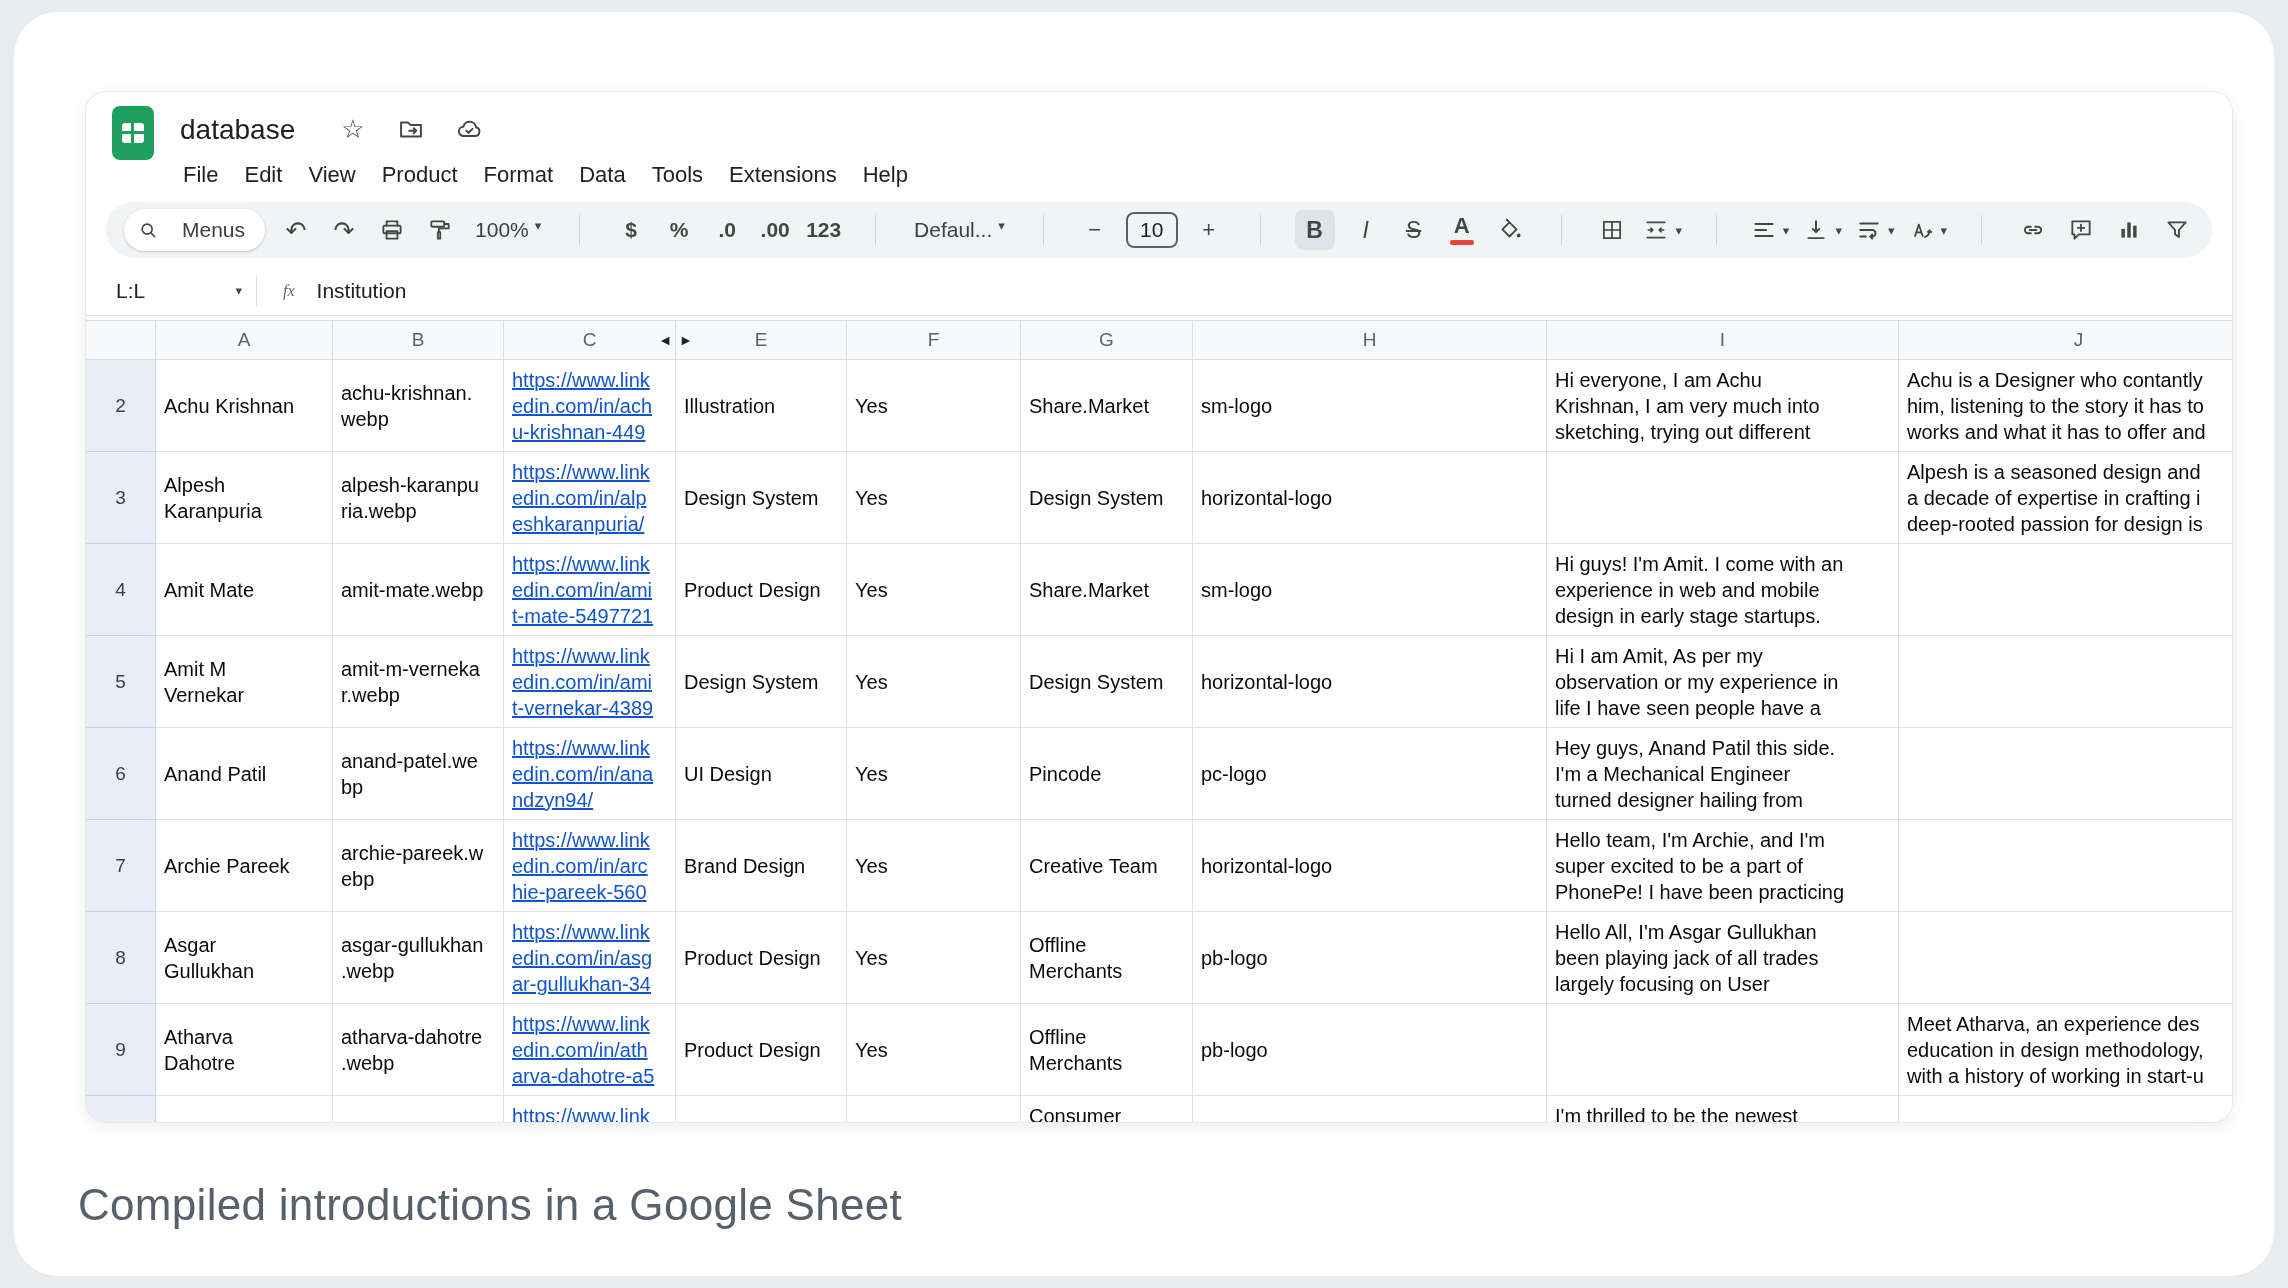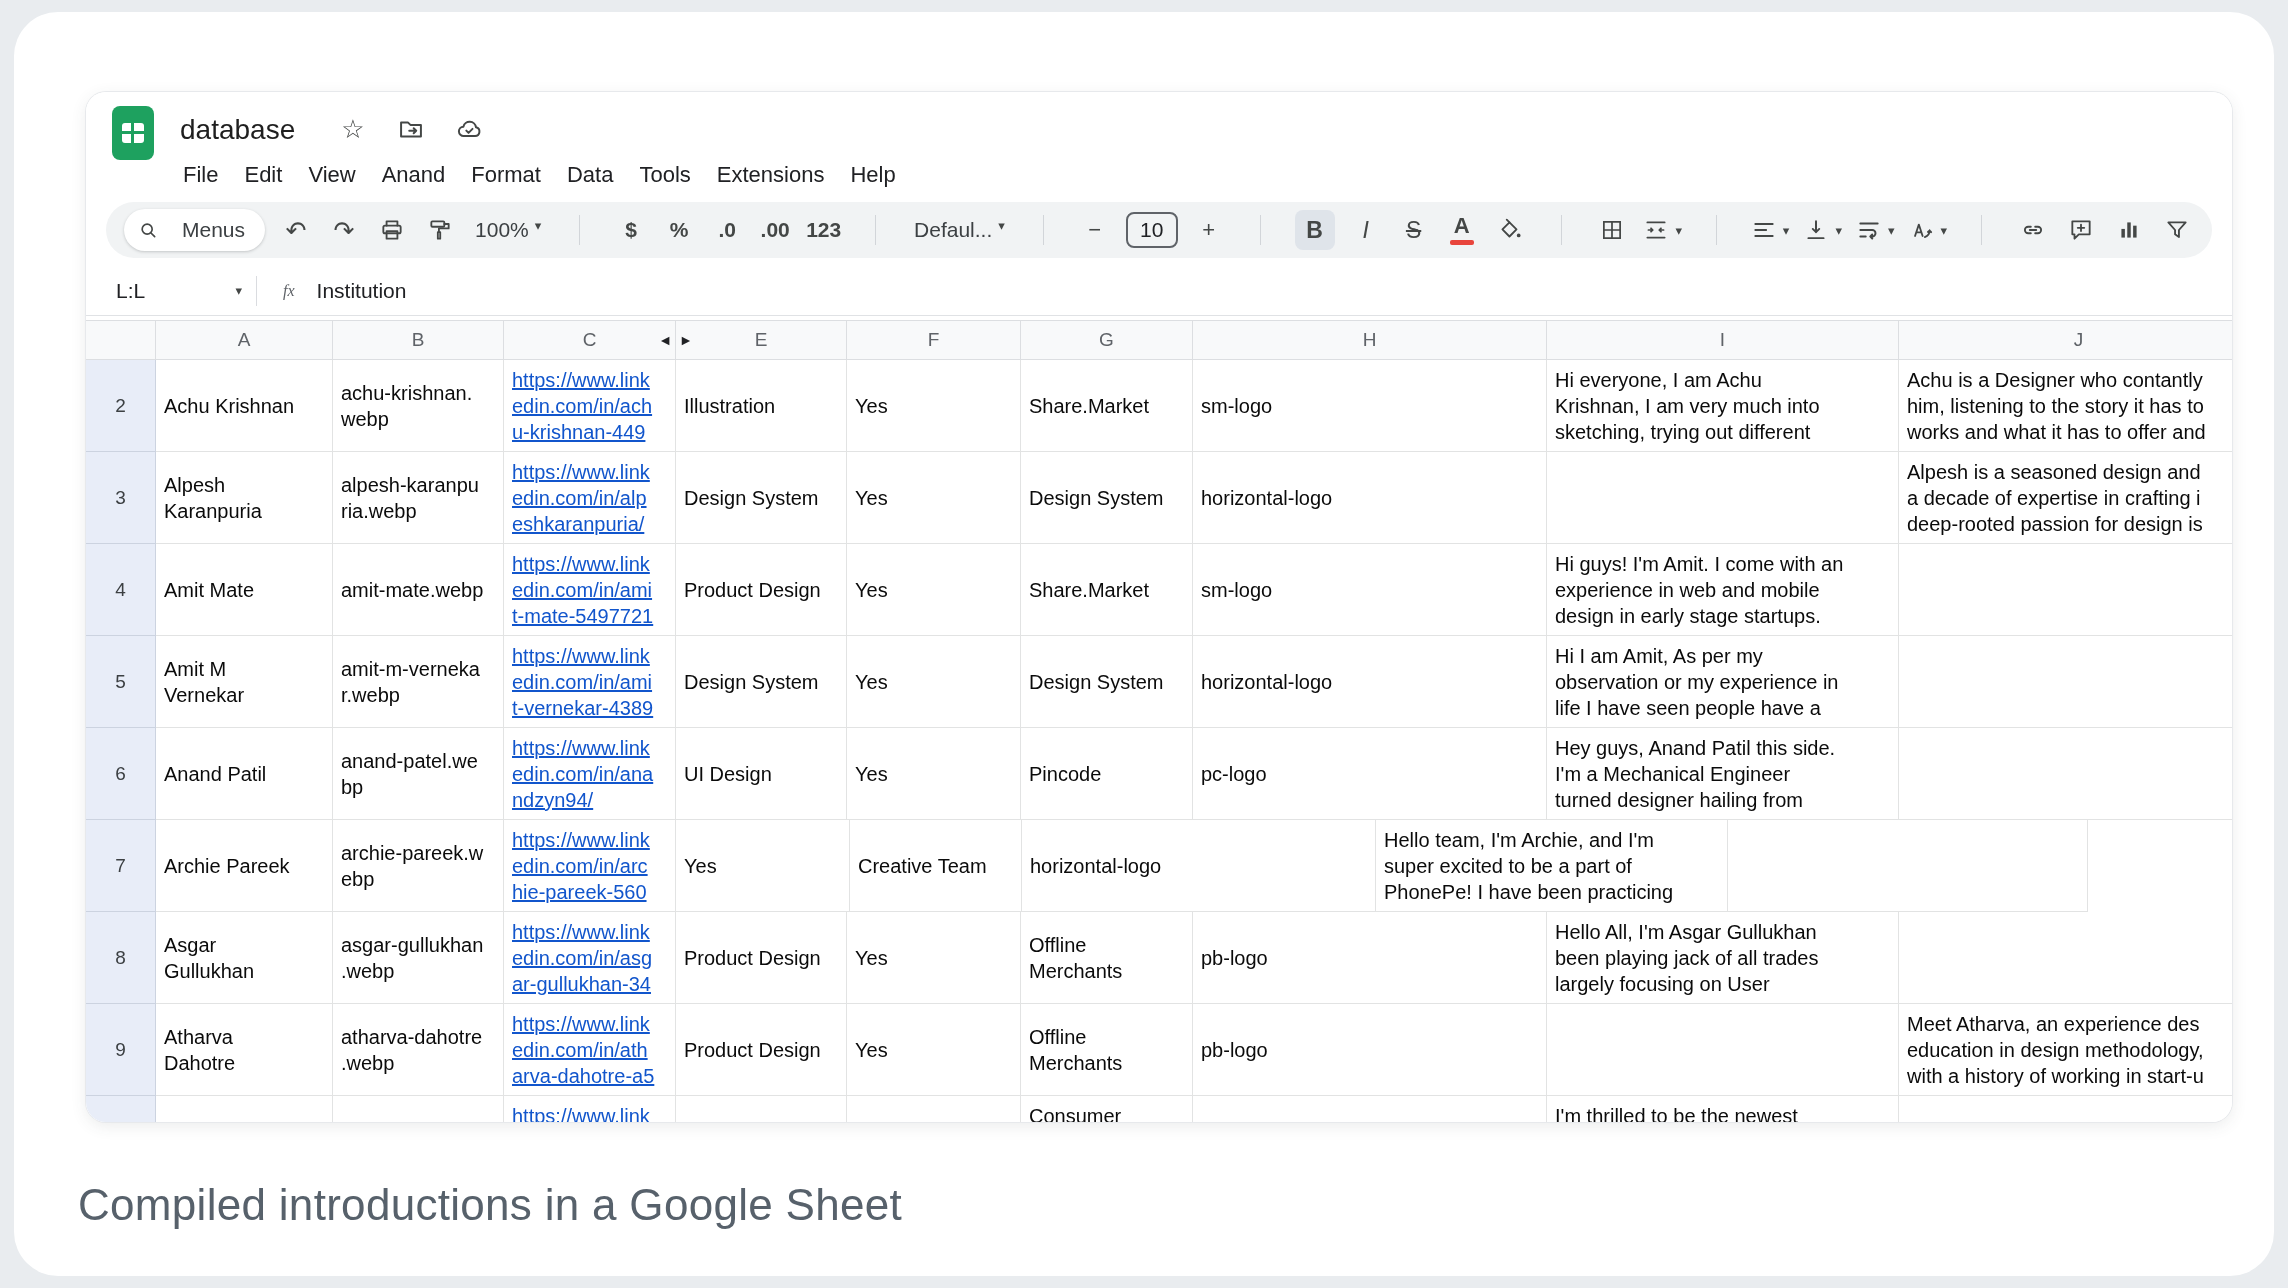--- a/index.html
+++ b/index.html
@@ -105,21 +105,21 @@
           <svg width="28" height="28" viewBox="0 0 24 24" fill="none" stroke="#444746" stroke-width="1.7" stroke-linecap="round" stroke-linejoin="round">
               <path d="M7.5 18a4 4 0 0 1-.3-8A5.5 5.5 0 0 1 18 10.5a3.8 3.8 0 0 1-.8 7.5z"></path>
               <path d="M9.7 13.4l1.9 1.9 3.4-3.4"></path>
             </svg>
         </div>
       </div>
       <div class="menu-bar">
           <span class="menu-item">File</span>
           <span class="menu-item">Edit</span>
           <span class="menu-item">View</span>
-          <span class="menu-item">Anand</span>
+          <span class="menu-item">Product</span>
           <span class="menu-item">Format</span>
           <span class="menu-item">Data</span>
           <span class="menu-item">Tools</span>
           <span class="menu-item">Extensions</span>
           <span class="menu-item">Help</span>
         </div>
     </div>
 
     <div class="toolbar">
       <div class="tb-group">
@@ -492,20 +492,23 @@
             </div>
             <div class="cell" style="width: 171px;">
               <span>archie-pareek.w
 ebp</span>
             </div>
             <div class="cell link" style="width: 172px;">
               <span>https://www.link
 edin.com/in/arc
 hie-pareek-560</span>
             </div>
+            <div class="cell" style="width: 171px;">
+              <span>Brand Design</span>
+            </div>
             <div class="cell" style="width: 174px;">
               <span>Yes</span>
             </div>
             <div class="cell" style="width: 172px;">
               <span>Creative Team</span>
             </div>
             <div class="cell" style="width: 354px;">
               <span>horizontal-logo</span>
             </div>
             <div class="cell" style="width: 352px;">

